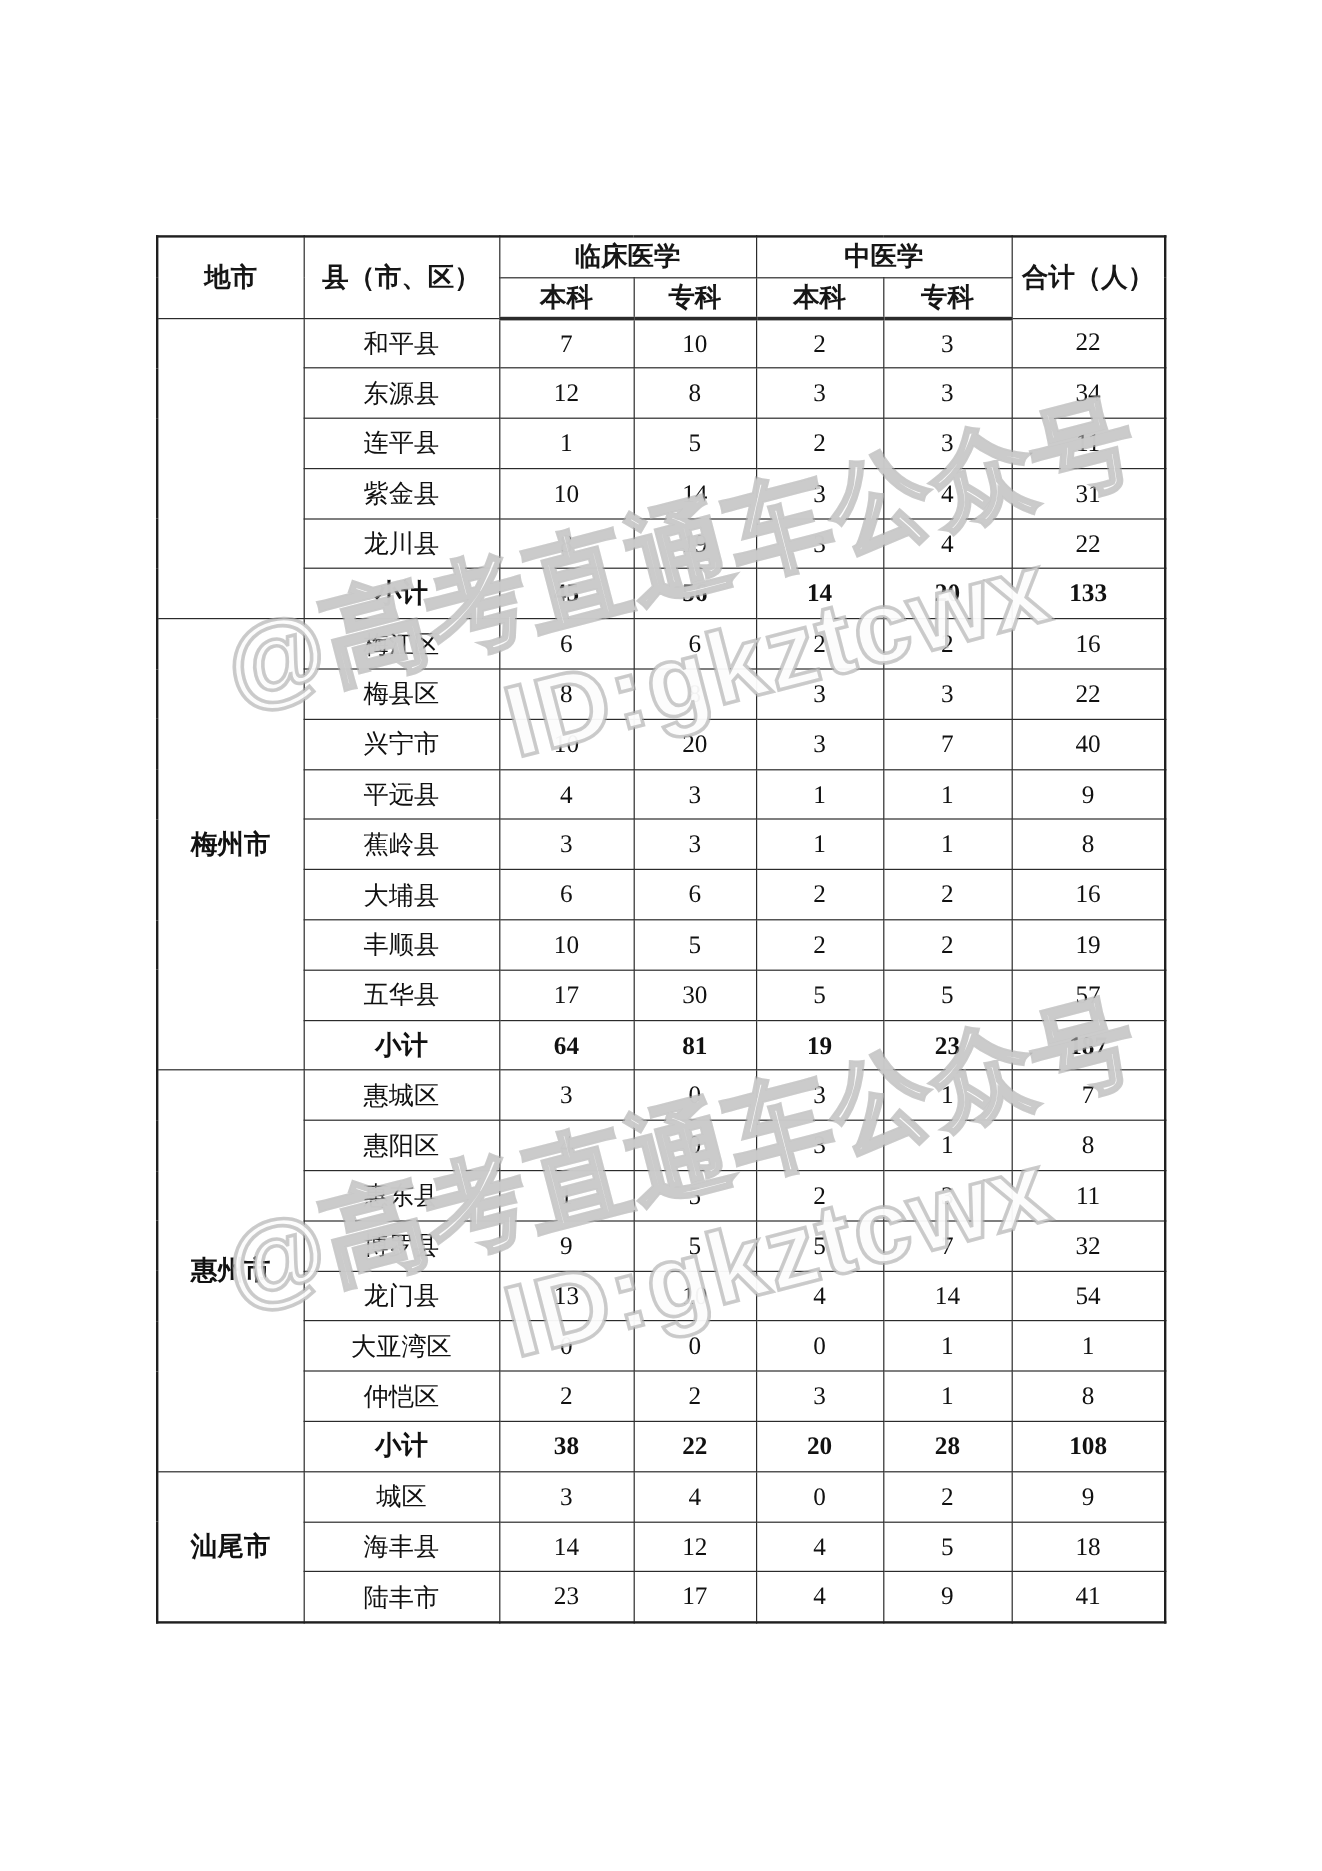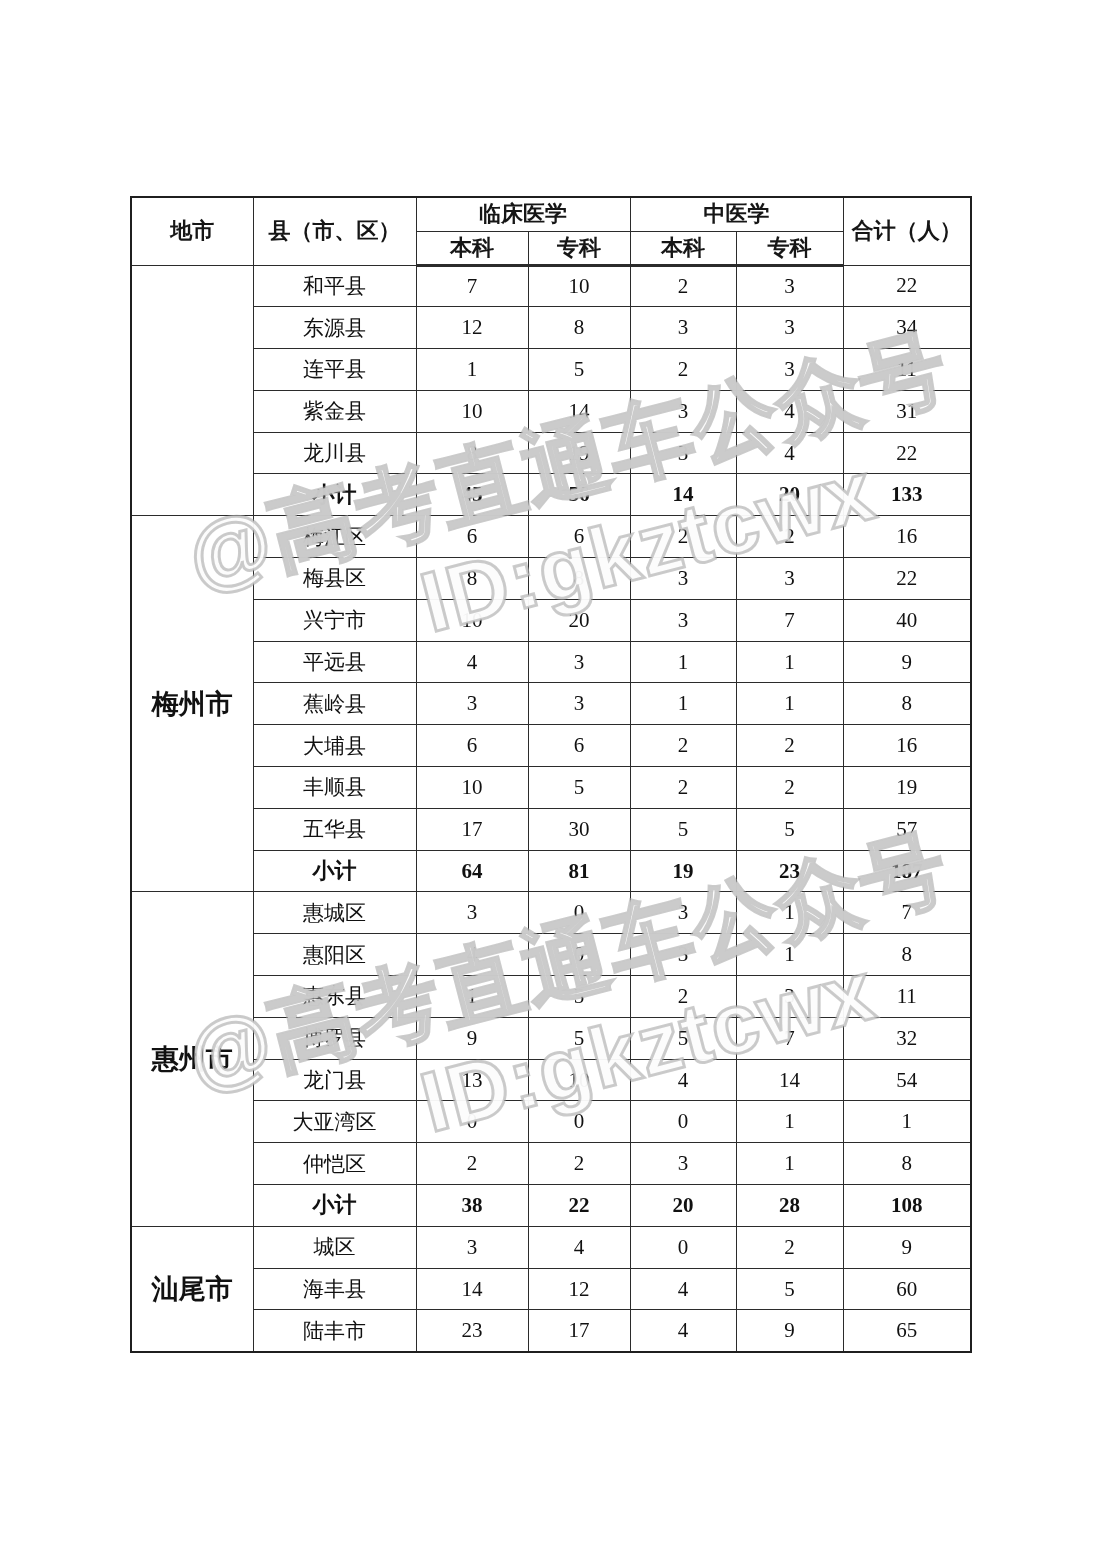--- a/index.html
+++ b/index.html
@@ -32,21 +32,21 @@
   table.report thead tr.subhead th{border-bottom-width:3px;}
   th{
     font-family:"Liberation Sans","DejaVu Sans",sans-serif;
     font-weight:bold;
     font-size:22px;
     color:#161616;
   }
   td.city{
     font-family:Liberation Sans, sans-serif;
     font-weight:bold;
-    font-size:27px;
+    font-size:22px;
   }
   td.county{font-size:21px;margin-top:40px;}
   td.num{font-size:21px;}
   tr.subtotal td{font-weight:bold;font-family:Liberation Serif, serif;}
   tr.subtotal td.county{
     font-family:Liberation Sans, sans-serif;
     font-size:22px;
   }
 
   
@@ -299,29 +299,29 @@
         <td class="num">0</td>
         <td class="num">2</td>
         <td class="num">9</td>
       </tr>
       <tr>
         <td class="county">海丰县</td>
         <td class="num">14</td>
         <td class="num">12</td>
         <td class="num">4</td>
         <td class="num">5</td>
-        <td class="num">60</td>
+        <td class="num">18</td>
       </tr>
       <tr>
         <td class="county">陆丰市</td>
         <td class="num">23</td>
         <td class="num">17</td>
         <td class="num">4</td>
         <td class="num">9</td>
-        <td class="num">65</td>
+        <td class="num">41</td>
       </tr>
     </tbody>
   </table>
 
   <div class="watermark wm1">
     <div class="wm-line1">@高考直通车公众号</div>
     <div class="wm-line2">ID:gkztcwx</div>
   </div>
   <div class="watermark wm2">
     <div class="wm-line1">@高考直通车公众号</div>

